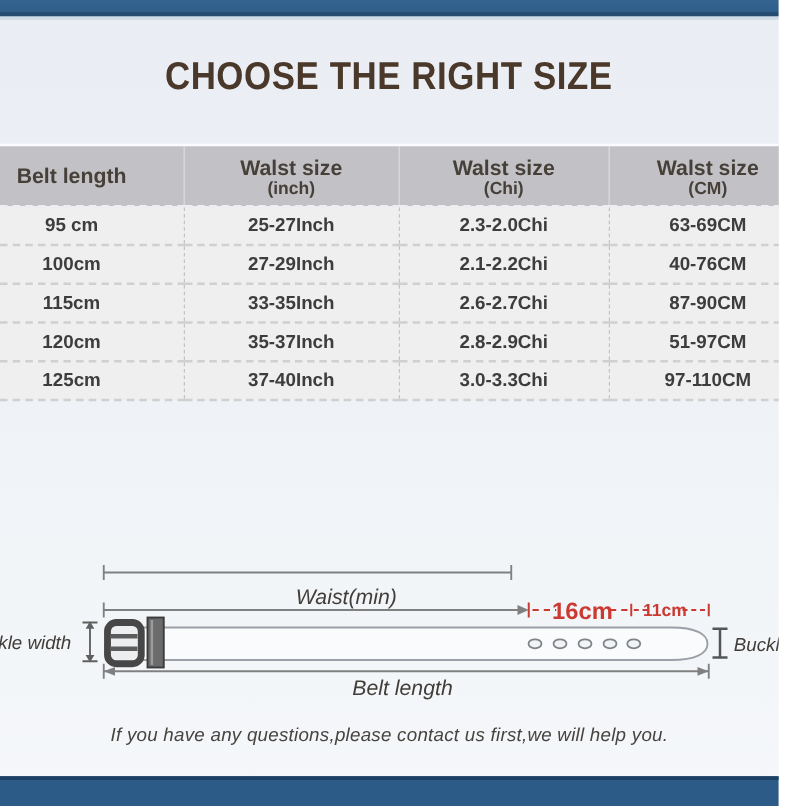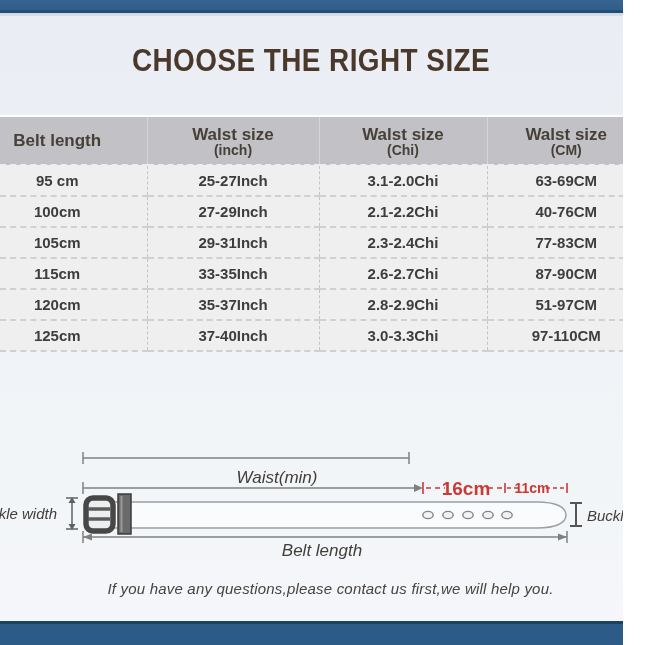--- a/index.html
+++ b/index.html
@@ -39,21 +39,21 @@
   .h-sub{font-size:14px;font-weight:bold;color:#474039;line-height:11px;}
   .size-table td{
     height:29px;background:#efeff0;text-align:center;padding:0;
     font-size:15px;color:#3d3d3d;
     border-right:1px dashed #c4c4c4;border-bottom:2px dashed #d0d0d0;font-weight:bold;
   }
   .size-table th,.size-table td{text-align:center;}
   .size-table th.first,.size-table td.first{padding-right:32px;}
   .note{
     position:absolute;top:580px;left:0;width:100%;text-align:center;
-    font-size:15px;font-style:italic;color:#474440;letter-spacing:0.2px;margin-left:19px;
+    font-size:15px;font-style:italic;color:#474440;letter-spacing:0.2px;
   }
   .diagram{position:absolute;top:445px;left:0;}
   .diagram text{font-family:"Liberation Sans",sans-serif;}
   .dim-label{font-style:italic;font-size:17px;fill:#413d39;}
   .bw-label{font-style:italic;font-size:15px;fill:#413d39;}
   .red-label-big{font-size:19px;font-weight:bold;fill:#cb3a32;}
   .red-label-small{font-size:14px;font-weight:bold;fill:#cb3a32;}
 </style>
 </head>
 <body>
@@ -88,34 +88,28 @@
         <th>
             <div class="h-label">Walst size</div>
             <div class="h-sub">(CM)</div>
           </th>
       </tr>
     </thead>
     <tbody>
       <tr>
         <td class="first">95 cm</td>
         <td>25-27Inch</td>
-        <td>3.1-2.0Chi</td>
+        <td>2.3-2.0Chi</td>
         <td>63-69CM</td>
       </tr>
       <tr>
         <td class="first">100cm</td>
         <td>27-29Inch</td>
         <td>2.1-2.2Chi</td>
         <td>40-76CM</td>
-      </tr>
-      <tr>
-        <td class="first">105cm</td>
-        <td>29-31Inch</td>
-        <td>2.3-2.4Chi</td>
-        <td>77-83CM</td>
       </tr>
       <tr>
         <td class="first">115cm</td>
         <td>33-35Inch</td>
         <td>2.6-2.7Chi</td>
         <td>87-90CM</td>
       </tr>
       <tr>
         <td class="first">120cm</td>
         <td>35-37Inch</td>

